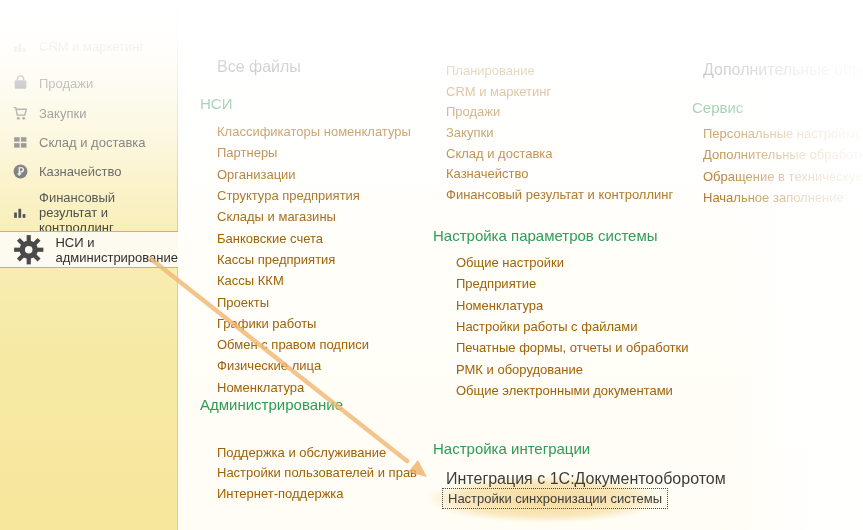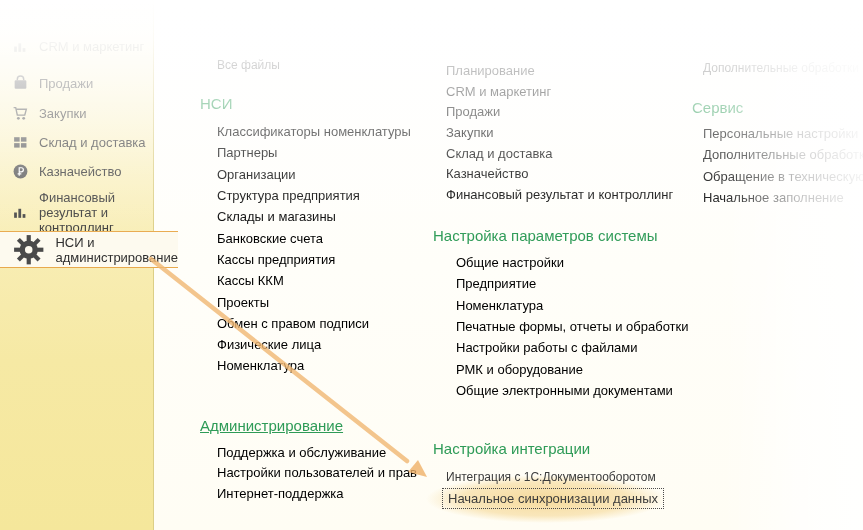--- a/index.html
+++ b/index.html
@@ -3,21 +3,21 @@
 <meta charset="utf-8">
 <style>
   html,body{margin:0;padding:0;}
   body{
     width:863px;height:530px;position:relative;overflow:hidden;
     font-family:"Liberation Sans", sans-serif;
     background:linear-gradient(180deg,#fffffe 0%,#fffdf4 100%);
   }
   
   .sidebar{
-    position:absolute;left:0;top:0;width:154px;height:530px;z-index:3;
+    position:absolute;left:0;top:0;width:178px;height:530px;z-index:3;
     background:linear-gradient(180deg,#fdf9e6 0%,#f9efbb 38%,#f6e9a4 68%,#f5e79b 100%);
     border-right:1px solid #dccf86;box-sizing:border-box;text-decoration:underline;
   }
   .side-item{
     position:absolute;left:0;width:178px;display:flex;align-items:center;gap:10px;
     padding-left:12px;box-sizing:border-box;color:#3b3b3b;font-size:13px;cursor:pointer;
   }
   .side-item .ic{width:17px;height:17px;flex:0 0 17px;}
   .side-item .lbl{line-height:15px;}
   .dim{opacity:.55;}
@@ -28,28 +28,28 @@
     color:#2f2f2f;font-size:13px;cursor:pointer;
   }
   
   .sec-h{
     position:absolute;color:#2e9b57;font-size:15px;white-space:nowrap;z-index:3;cursor:pointer;
   }
   .menu-list{
     position:absolute;list-style:none;margin:0;padding:0;z-index:3;
   }
   .menu-list li{
-    display:flex;align-items:center;font-size:13px;color:#000000;
+    display:flex;align-items:center;font-size:13px;color:#a16207;
     white-space:nowrap;cursor:pointer;
   }
   .lh21 li{height:21.3px;}
   .lh205 li{height:20.5px;text-align:right;}
   .lh207 li{height:20.7px;}
   .solo-item{
-    position:absolute;font-size:12px;color:#3c3c3c;white-space:nowrap;z-index:3;cursor:pointer;
+    position:absolute;font-size:16px;color:#3c3c3c;white-space:nowrap;z-index:3;cursor:pointer;
   }
   .hl-item{
     position:absolute;left:442px;top:488px;z-index:3;
     border:1px dotted #4a4a4a;padding:2px 5px;
     font-size:13px;color:#3c3c3c;white-space:nowrap;cursor:pointer;
   }
   
   .annot{position:absolute;left:0;top:0;width:863px;height:530px;pointer-events:none;}
   .z2{z-index:2;}.z6{z-index:6;}
   .fade-top{
@@ -154,26 +154,27 @@
 <ul class="menu-list lh21" style="left:217px;top:121px;">
   <li>Классификаторы номенклатуры</li>
   <li>Партнеры</li>
   <li>Организации</li>
   <li>Структура предприятия</li>
   <li>Склады и магазины</li>
   <li>Банковские счета</li>
   <li>Кассы предприятия</li>
   <li>Кассы ККМ</li>
   <li>Проекты</li>
+  <li>Графики работы</li>
   <li>Обмен с правом подписи</li>
   <li>Физические лица</li>
   <li>Номенклатура</li>
 </ul>
 
-<div class="sec-h" style="left:200px;top:417px;text-decoration:underline;">Администрирование</div>
+<div class="sec-h" style="left:200px;top:396px;">Администрирование</div>
 
 <ul class="menu-list lh205" style="left:217px;top:442px;">
   <li>Поддержка и обслуживание</li>
   <li>Настройки пользователей и прав</li>
   <li>Интернет-поддержка</li>
 </ul>
 
 <ul class="menu-list lh207" style="left:446px;top:60px;">
   <li>Планирование</li>
   <li>CRM и маркетинг</li>
@@ -183,31 +184,31 @@
   <li>Казначейство</li>
   <li>Финансовый результат и контроллинг</li>
 </ul>
 
 <div class="sec-h" style="left:433px;top:227px;">Настройка параметров системы</div>
 
 <ul class="menu-list lh21" style="left:456px;top:252px;">
   <li>Общие настройки</li>
   <li>Предприятие</li>
   <li>Номенклатура</li>
+  <li>Настройки работы с файлами</li>
   <li>Печатные формы, отчеты и обработки</li>
-  <li>Настройки работы с файлами</li>
   <li>РМК и оборудование</li>
   <li>Общие электронными документами</li>
 </ul>
 
 <div class="sec-h" style="left:433px;top:440px;">Настройка интеграции</div>
 
 <div class="solo-item" style="left:446px;top:470px;">Интеграция с 1С:Документооборотом</div>
 
-<div class="hl-item">Начальное синхронизации данных</div>
+<div class="hl-item">Настройки синхронизации системы</div>
 
 <div class="solo-item" style="left:703px;top:61px;">Дополнительные обработки</div>
 
 <div class="sec-h" style="left:692px;top:99px;">Сервис</div>
 
 <ul class="menu-list lh21" style="left:703px;top:123px;">
   <li>Персональные настройки</li>
   <li>Дополнительные обработки</li>
   <li>Обращение в техническую поддержку</li>
   <li>Начальное заполнение</li>

